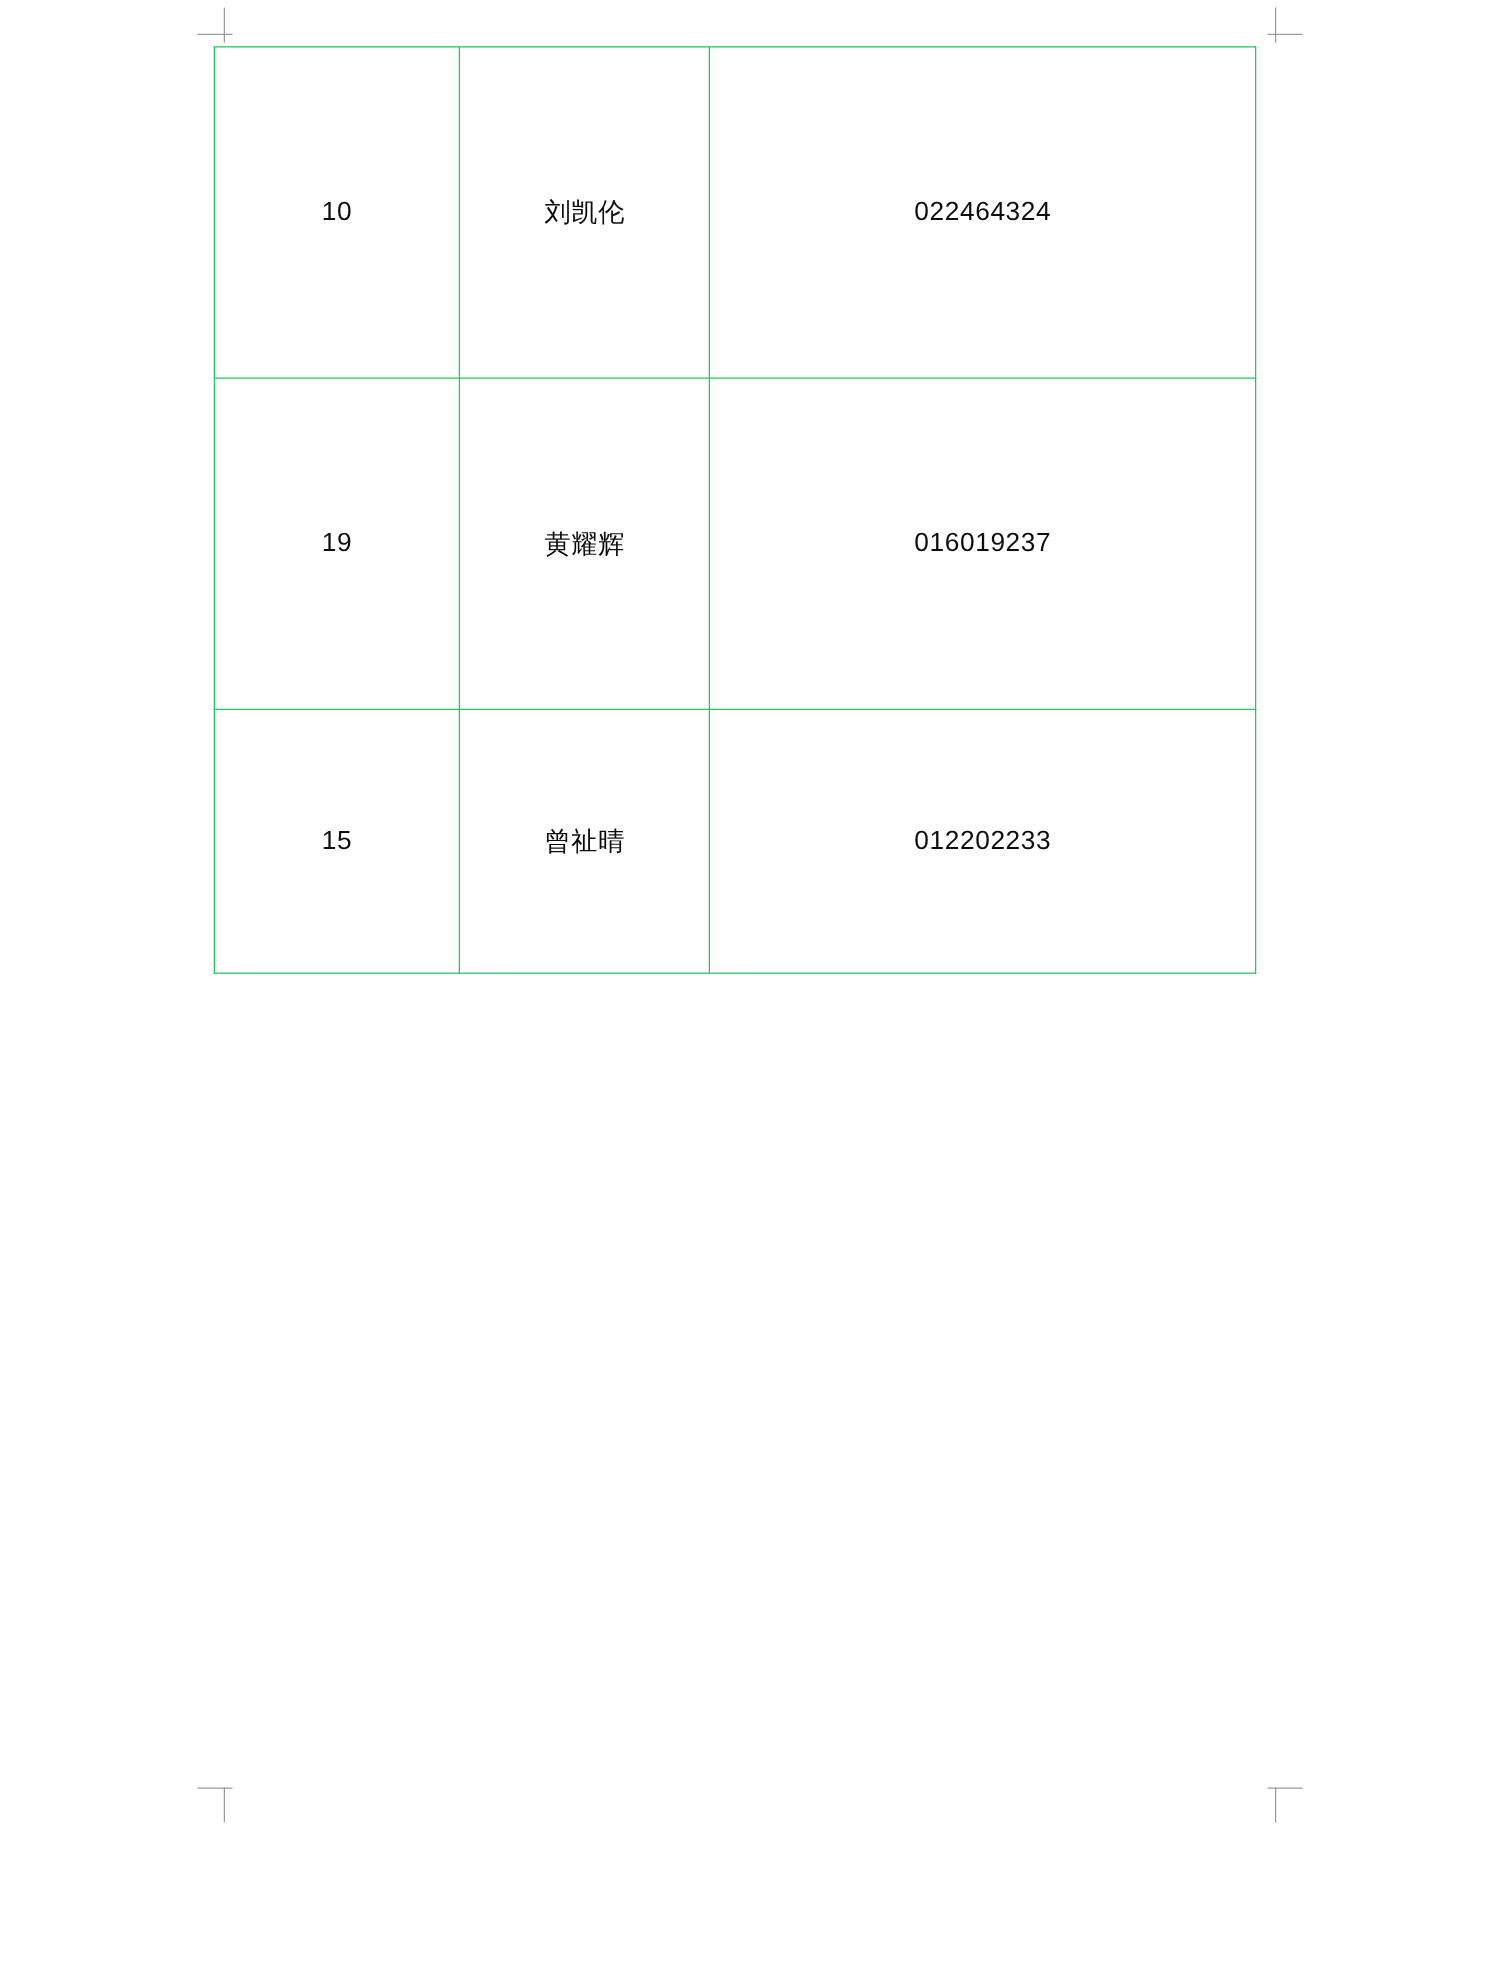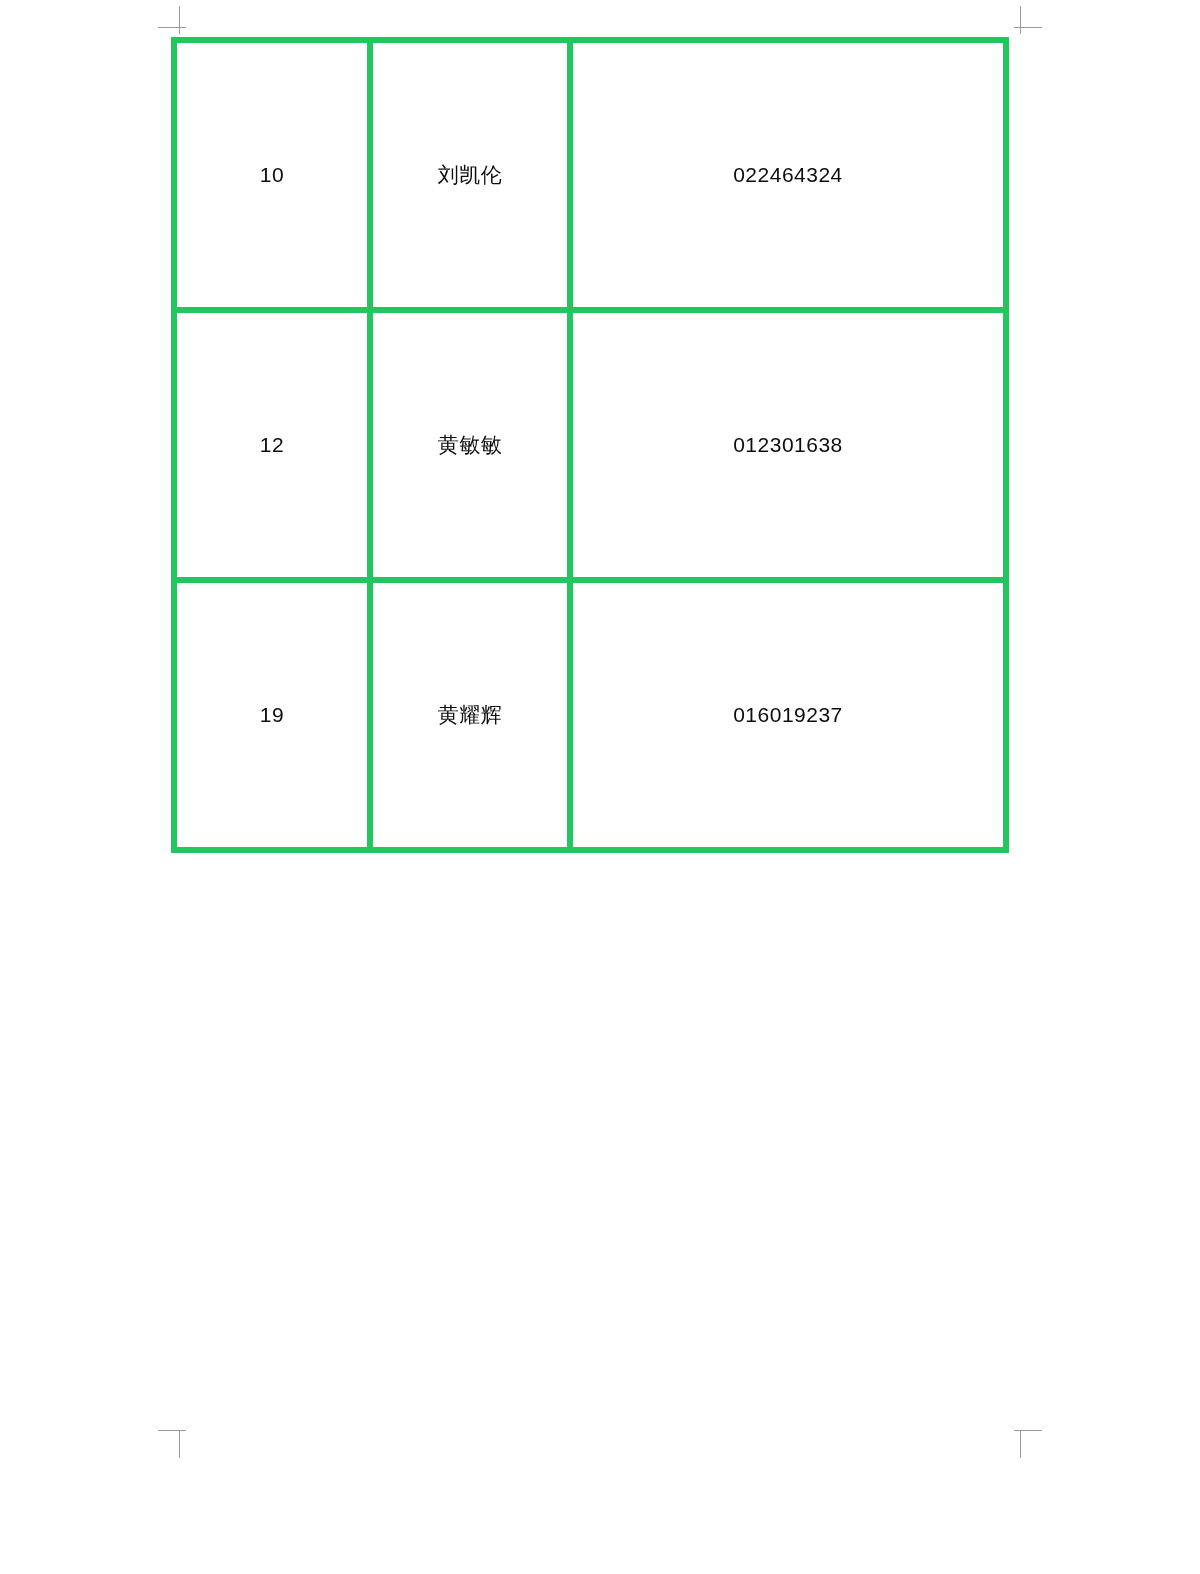--- a/index.html
+++ b/index.html
@@ -58,21 +58,21 @@
   
   .doc-table {
     position: absolute;
     left: 171px;
     top: 37px;
     width: 834px;
     border-collapse: collapse;
     table-layout: fixed;
   }
   .doc-table td {
-    border: 6px solid #22c55e;
+    border: 1px solid #22c55e;
     vertical-align: middle;
     text-align: center;
     font-size: 21px;
     letter-spacing: 0.5px;
     padding: 0;
   }
   .col-index { width: 196px; }
   .col-name  { width: 200px; }
   .col-id    { width: 436px; }
 
@@ -111,25 +111,25 @@
       <col class="col-name">
       <col class="col-id">
     </colgroup>
     <tbody>
       <tr class="row-tall">
         <td class="cell-index">10</td>
         <td class="cell-name">刘凯伦</td>
         <td class="cell-id">022464324</td>
       </tr>
       <tr class="row-tall">
-        <td class="cell-index">12</td>
-        <td class="cell-name">黄敏敏</td>
-        <td class="cell-id">012301638</td>
-      </tr>
-      <tr class="row-tall">
         <td class="cell-index">19</td>
         <td class="cell-name">黄耀辉</td>
         <td class="cell-id">016019237</td>
+      </tr>
+      <tr class="row-last">
+        <td class="cell-index">15</td>
+        <td class="cell-name">曾祉晴</td>
+        <td class="cell-id">012202233</td>
       </tr>
     </tbody>
   </table>
 
 </div>
 
 </body></html>

